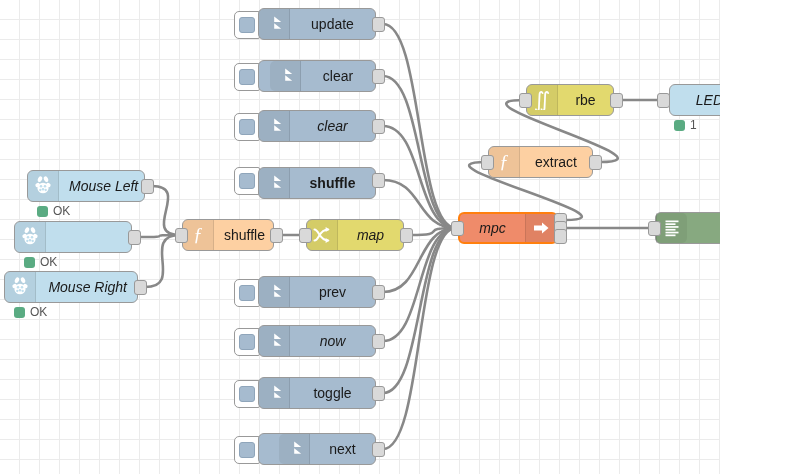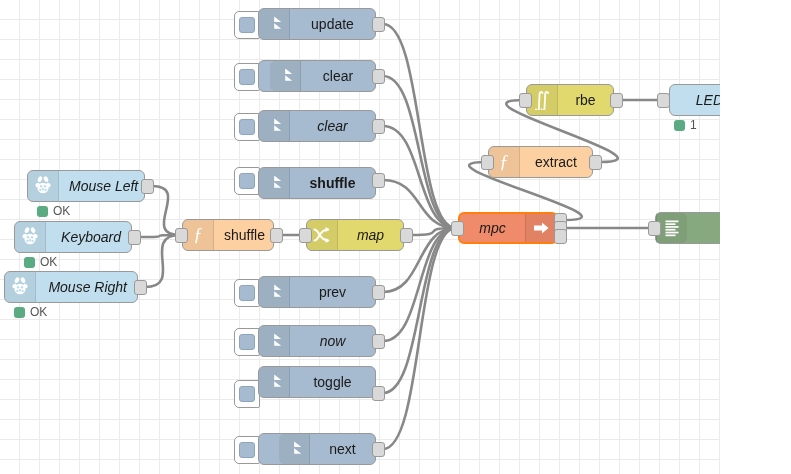--- a/index.html
+++ b/index.html
@@ -201,21 +201,21 @@
             <path d="M2.2 6.1 H10.2 V2.6 L17.2 8.1 H10.2 V6.1 Z" fill="#ffffff"></path>
             <path d="M2.2 12.8 H10.2 V9.3 L17.2 14.8 H10.2 V12.8 Z" fill="#ffffff"></path>
           </svg>
         </div>
         <div class="label italic center">now</div>
       </div>
       <div class="port" style="left: 372px; top: 334px;"></div>
       <div class="inject-btn" style="left: 234px; top: 380px;">
         <i></i>
       </div>
-      <div class="node" style="left: 258px; top: 366px; width: 118px; background: rgb(166, 187, 207);">
+      <div class="node" style="left: 258px; top: 377px; width: 118px; background: rgb(166, 187, 207);">
         <div class="icon-box left">
           <svg class="glyph" width="20" height="20" viewBox="0 0 20 20">
             <path d="M2.2 6.1 H10.2 V2.6 L17.2 8.1 H10.2 V6.1 Z" fill="#ffffff"></path>
             <path d="M2.2 12.8 H10.2 V9.3 L17.2 14.8 H10.2 V12.8 Z" fill="#ffffff"></path>
           </svg>
         </div>
         <div class="label center">toggle</div>
       </div>
       <div class="port" style="left: 372px; top: 386px;"></div>
       <div class="inject-btn" style="left: 234px; top: 436px;">
@@ -269,21 +269,20 @@
             </g>
             <g fill="#c0deed">
               <circle cx="8" cy="10.3" r="1.25"></circle>
               <circle cx="12" cy="10.3" r="1.25"></circle>
               <circle cx="10" cy="13.2" r="1.25"></circle>
               <circle cx="7.3" cy="14" r="1.15"></circle>
               <circle cx="12.7" cy="14" r="1.15"></circle>
             </g>
           </svg>
         </div>
-        <div class="label italic ralign">Keyboard</div>
       </div>
       <div class="port" style="left: 128px; top: 230px;"></div>
       <div class="status" style="left: 24px; top: 255px;">
         <span class="dot"></span>
         <span>OK</span>
       </div>
       <div class="node" style="left: 4px; top: 271px; width: 134px; background: rgb(192, 222, 237);">
         <div class="icon-box left">
           <svg class="glyph" width="20" height="20" viewBox="0 0 20 20">
             <g fill="#ffffff">

